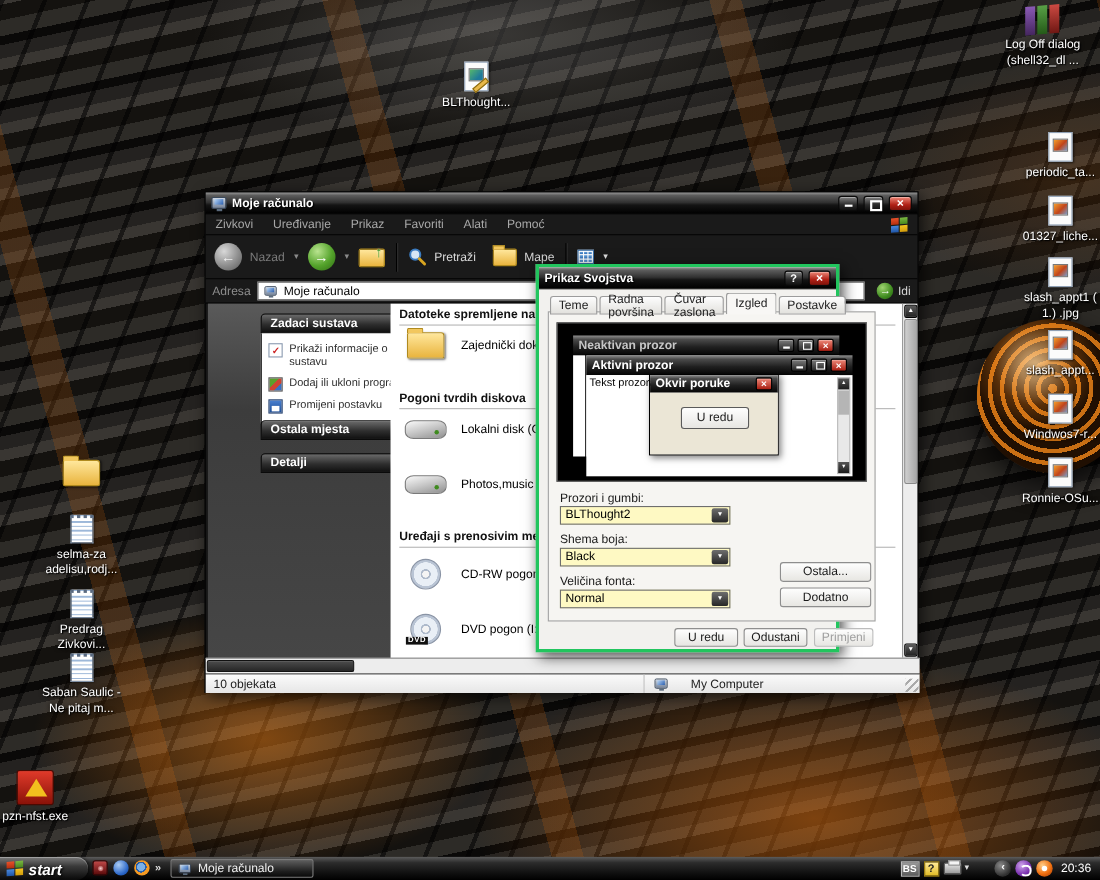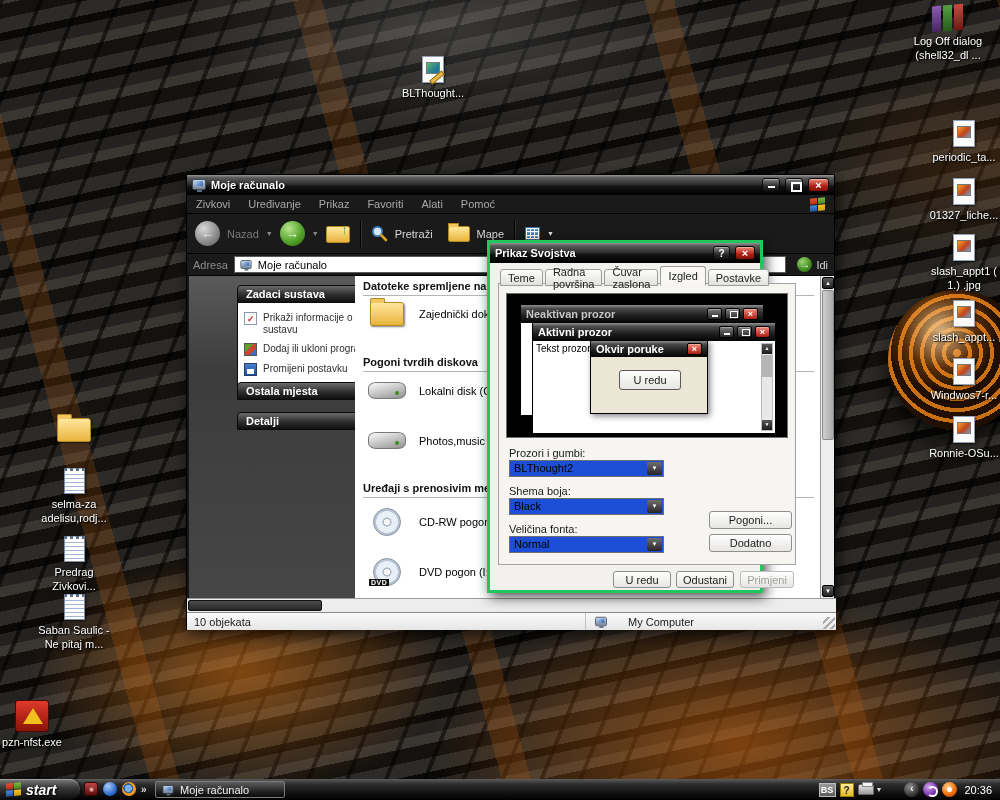--- a/index.html
+++ b/index.html
@@ -194,21 +194,21 @@
   .m-min::after { content:''; position:absolute; left:4px; bottom:2px; width:6px; height:2px; background:#fff; }
   .m-max::after { content:''; position:absolute; left:4px; top:2px; width:6px; height:5px; border:1.5px solid #fff; }
   .m-x { color:#fff; font-size:9px; font-weight:bold; text-align:center; line-height:10px; }
   .mini-body { position:absolute; left:0; right:0; top:18px; bottom:0; background:#fff; }
   .mini-scroll { position:absolute; right:2px; top:2px; bottom:2px; width:12px; background:#e8e8e8;
     border:1px solid #bbb; }
   .ms-btn { position:absolute; left:0; width:10px; height:10px; background:linear-gradient(#555,#1c1c1c);
     color:#fff; font-size:5px; text-align:center; line-height:9px; }
   .ms-thumb { position:absolute; left:0; top:11px; width:10px; height:22px; background:#b5b5b5; }
   .dfield-label { position:absolute; font-size:11px; color:#1a1a1a; }
-  .combo { position:absolute; height:17px; width:155px; background:#1d4ed8; border:1px solid #6e6e6e;
+  .combo { position:absolute; height:17px; width:155px; background:#fef9c3; border:1px solid #6e6e6e;
     font-size:11px; color:#000; line-height:15px; padding:0 20px 0 4px; }
   .combo .arr { position:absolute; right:1px; top:1px; bottom:1px; width:15px; border-radius:2px;
     background:linear-gradient(#6e6e6e,#262626); color:#fff; font-size:6px; text-align:center; line-height:13px; }
 
   
   .taskbar { position:absolute; left:0; top:779px; width:1000px; height:21px; z-index:30;
     background:linear-gradient(#5c5c5c 0%,#2c2c2c 25%,#101010 70%,#000 100%); }
   .startbtn { position:absolute; left:0; top:0; height:21px; width:80px; border-radius:0 11px 11px 0;
     background:linear-gradient(#7c7c7c,#3a3a3a 40%,#0c0c0c 95%); box-shadow:inset 0 1px 0 rgba(255,255,255,.3), 1px 0 3px rgba(0,0,0,.6);
     display:flex; align-items:center; gap:5px; padding:0 10px 0 6px; }
@@ -586,21 +586,21 @@
   <span class="dfield-label" style="left:19px;top:242px">Shema boja:</span>
   <span class="combo" style="left:19px;top:255px">
     <span>Black</span>
     <span class="arr">▼</span>
   </span>
   <span class="dfield-label" style="left:19px;top:280px">Veličina fonta:</span>
   <span class="combo" style="left:19px;top:293px">
     <span>Normal</span>
     <span class="arr">▼</span>
   </span>
-  <span class="btn" style="left:219px;top:268px;width:83px;height:18px">Pogoni...</span>
+  <span class="btn" style="left:219px;top:268px;width:83px;height:18px">Ostala...</span>
   <span class="btn" style="left:219px;top:291px;width:83px;height:18px">Dodatno</span>
   <span class="btn" style="left:123px;top:328px;width:58px;height:17px">U redu</span>
   <span class="btn" style="left:186px;top:328px;width:58px;height:17px">Odustani</span>
   <span class="btn disabled" style="left:250px;top:328px;width:54px;height:17px">Primjeni</span>
 </div>
 
 <div class="taskbar">
   <div class="startbtn">
     <span class="win-flag"></span>
     <span class="st">start</span>

